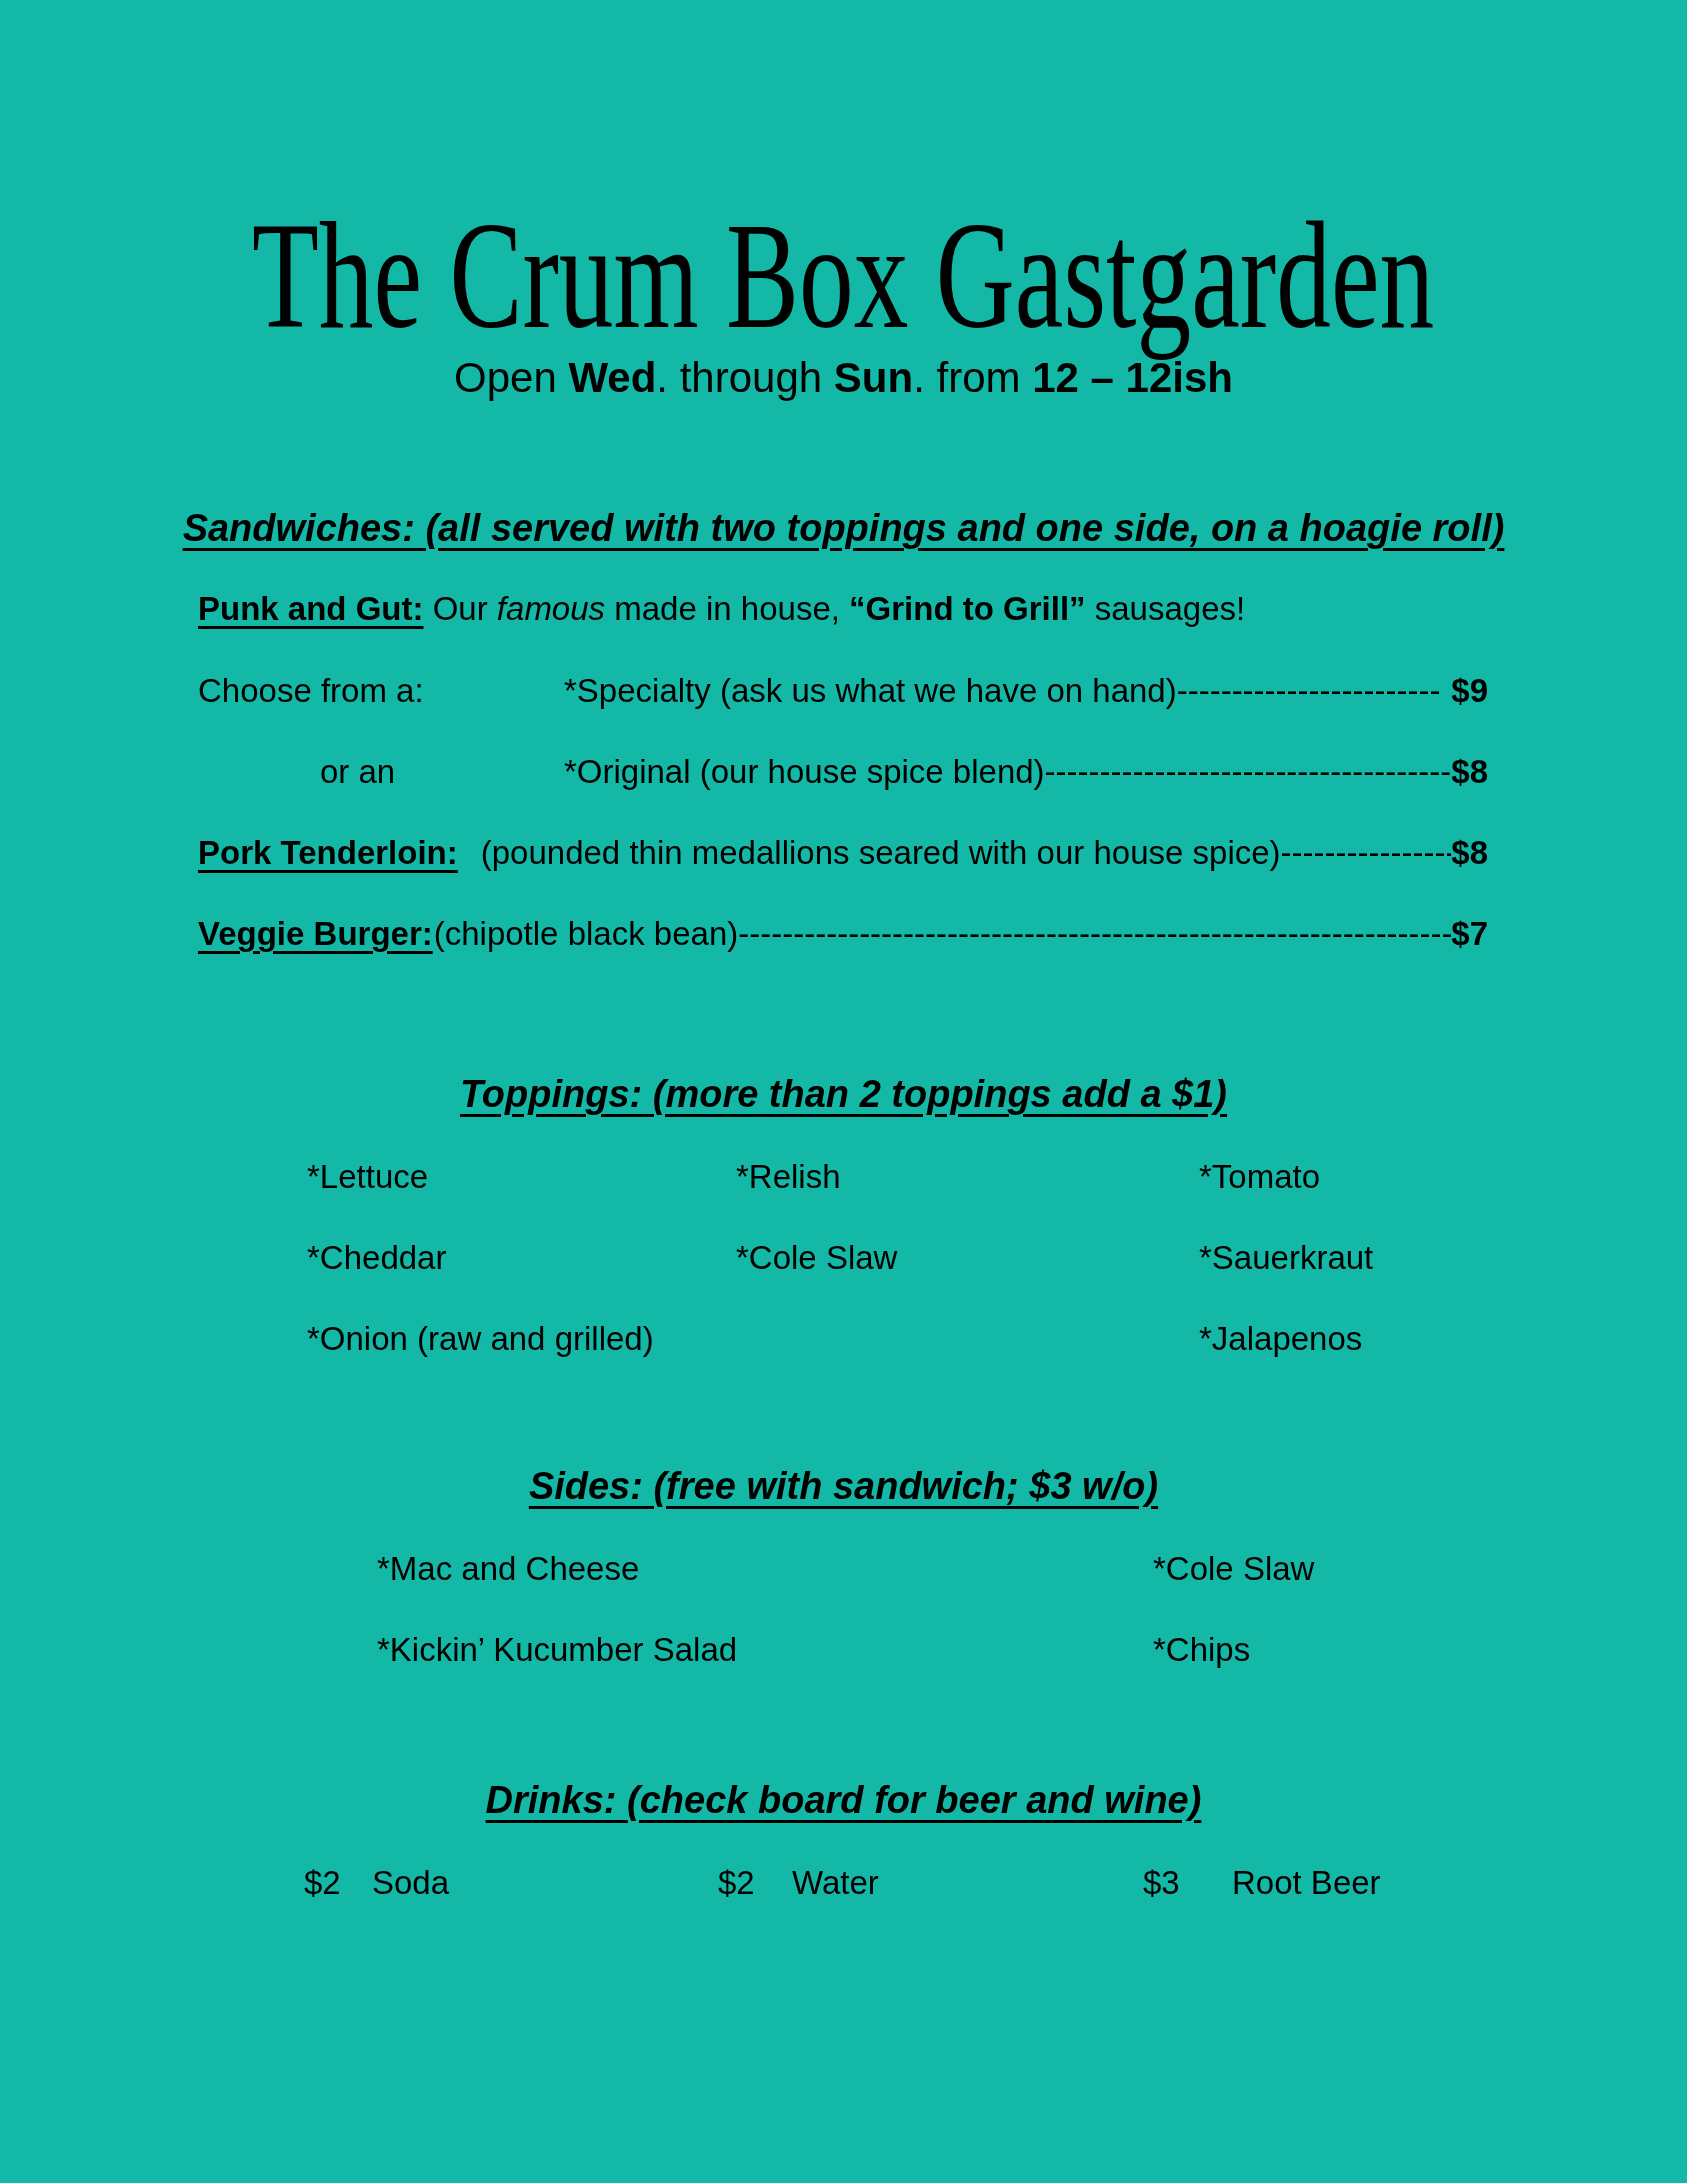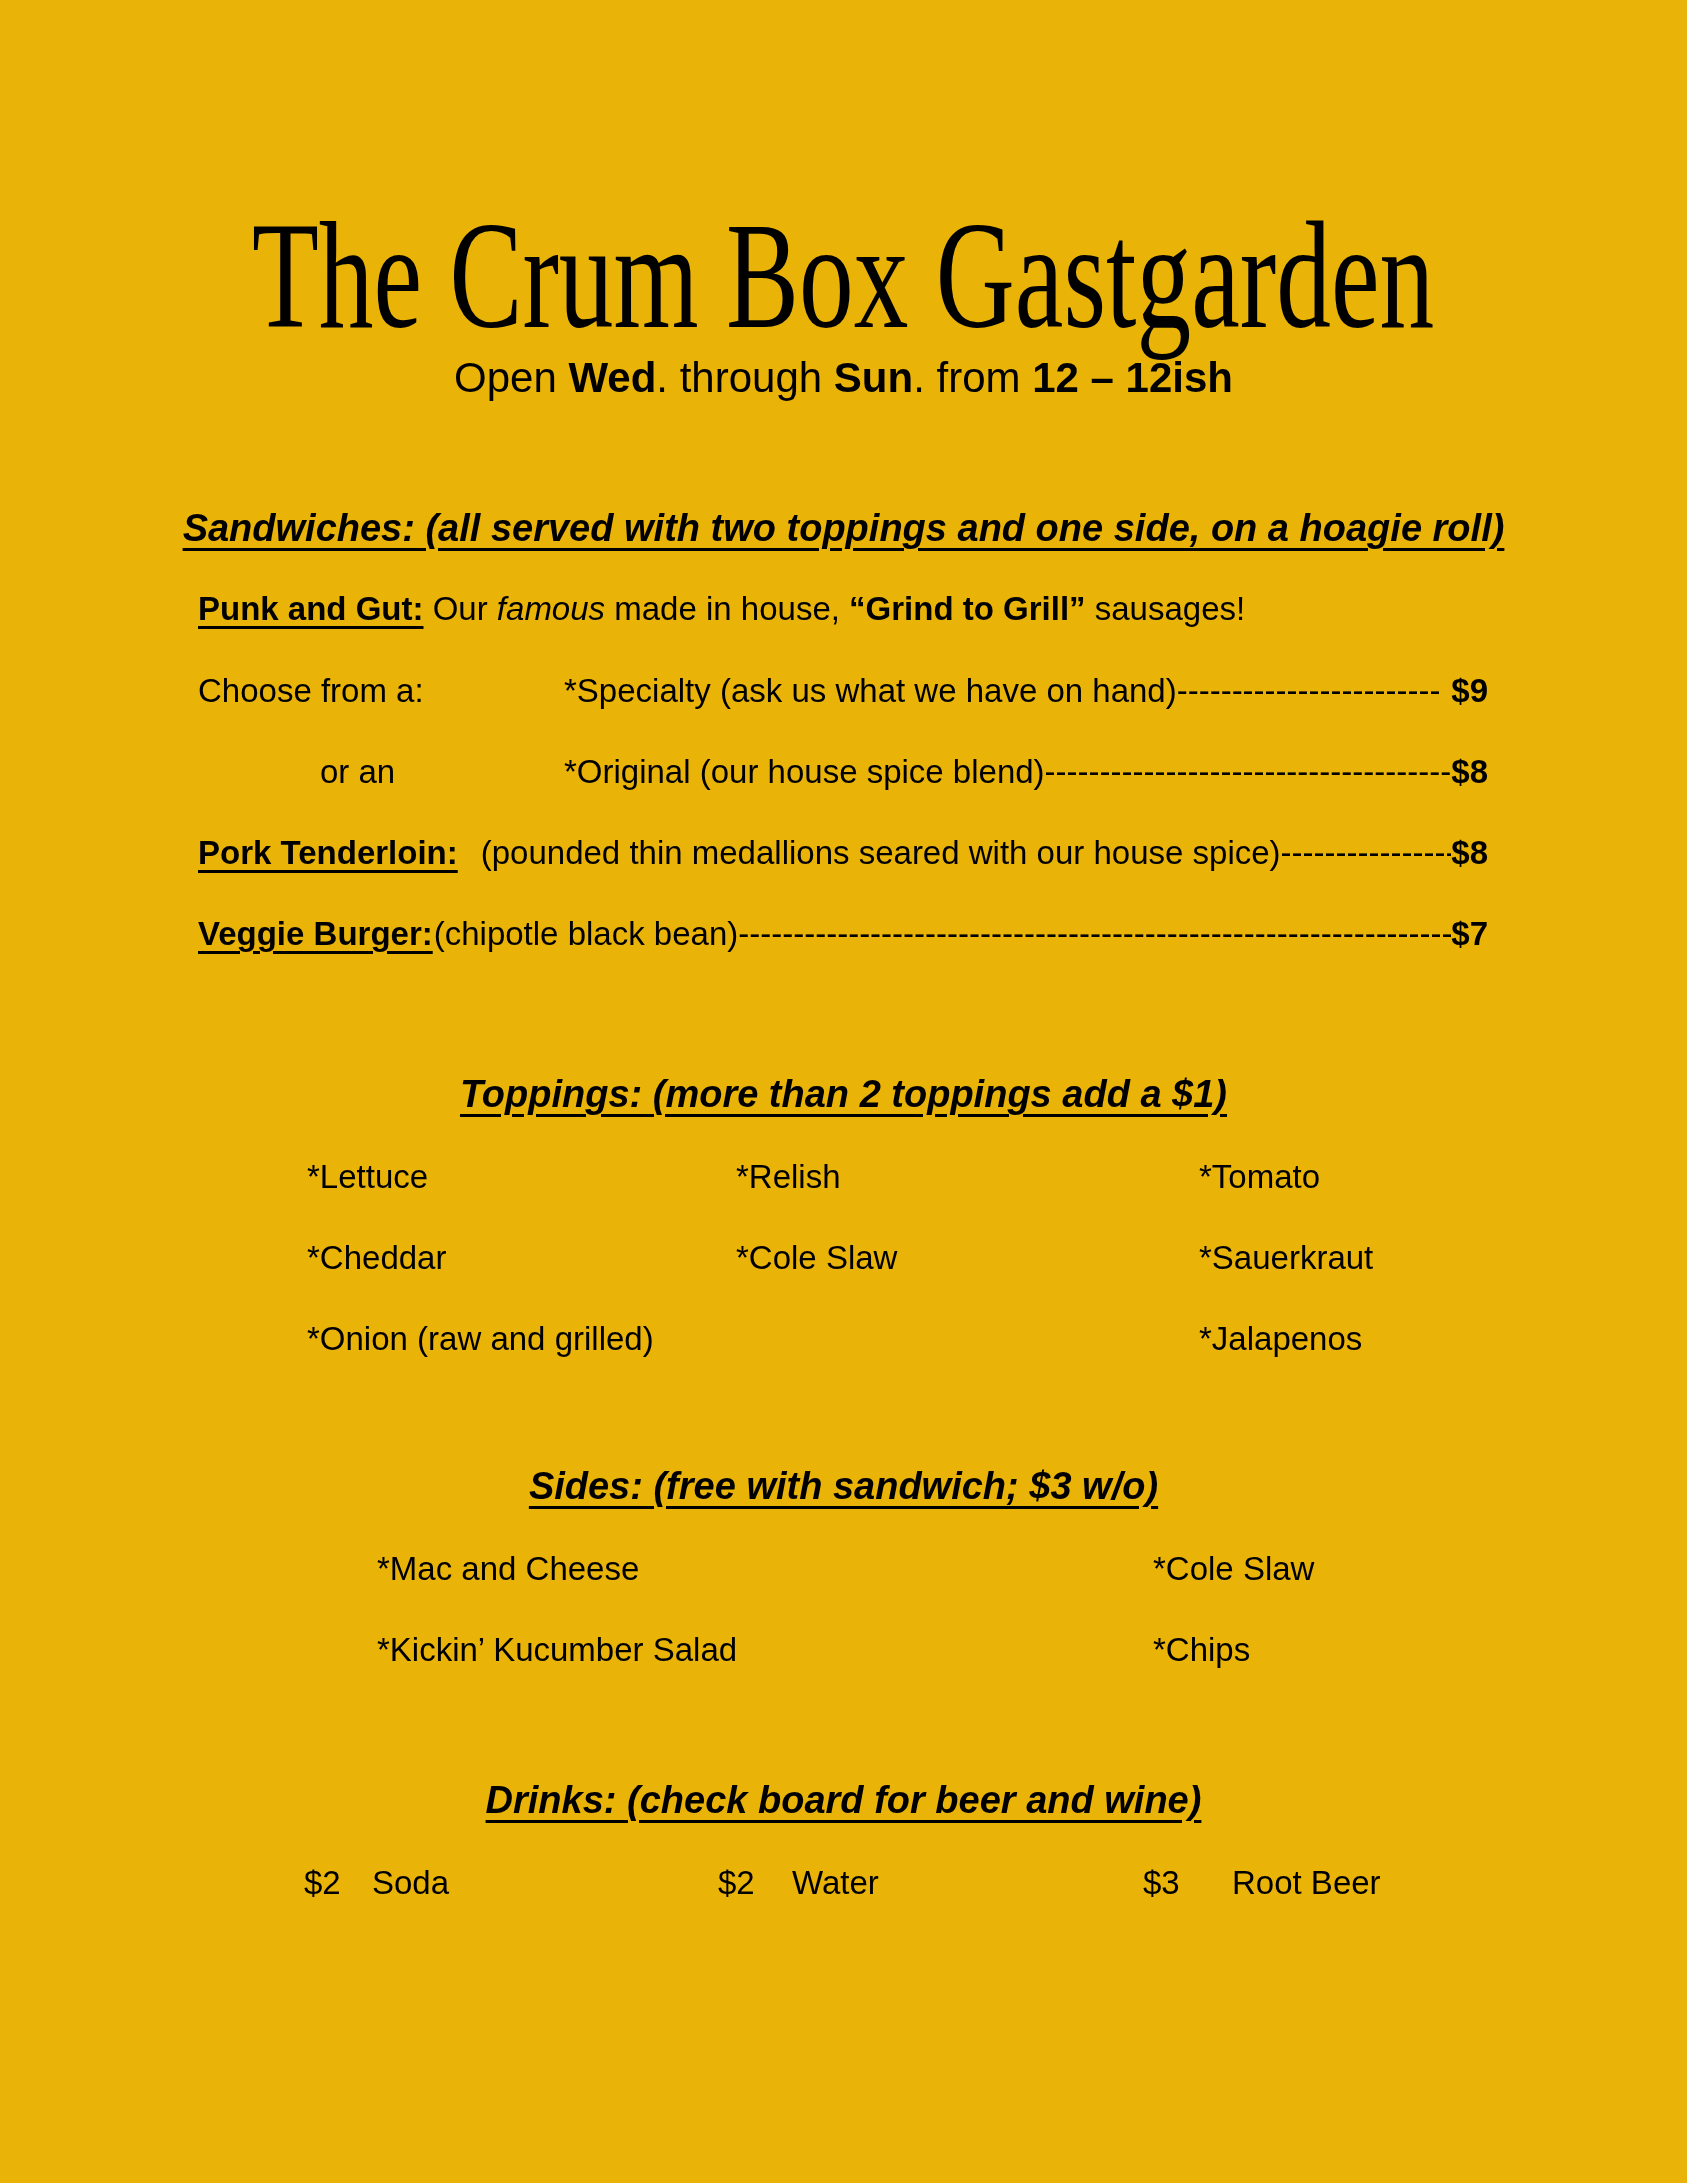--- a/index.html
+++ b/index.html
@@ -1,19 +1,19 @@
 <!DOCTYPE html>
 <html style="font-size:10.6px"><head>
 <meta charset="utf-8">
 <style>
   html,body{margin:0;padding:0;background:#e8e8e8;}
   #page{
     position:relative;
     width:1687px;height:2183px;
-    background:#eab308;
+    background:#14b8a6;
     color:#000000;
     font-family:"Liberation Sans",sans-serif;
     overflow:hidden;
     text-decoration:underline;
   }
   .abs{position:absolute;line-height:1;}
   .center{left:0;width:1687px;text-align:center;}
   
   .title{font-family:"Liberation Serif",serif;font-size:152px;white-space:nowrap;}
   .title-inner{display:inline-block;transform:scaleX(0.72);transform-origin:50% 50%;}

